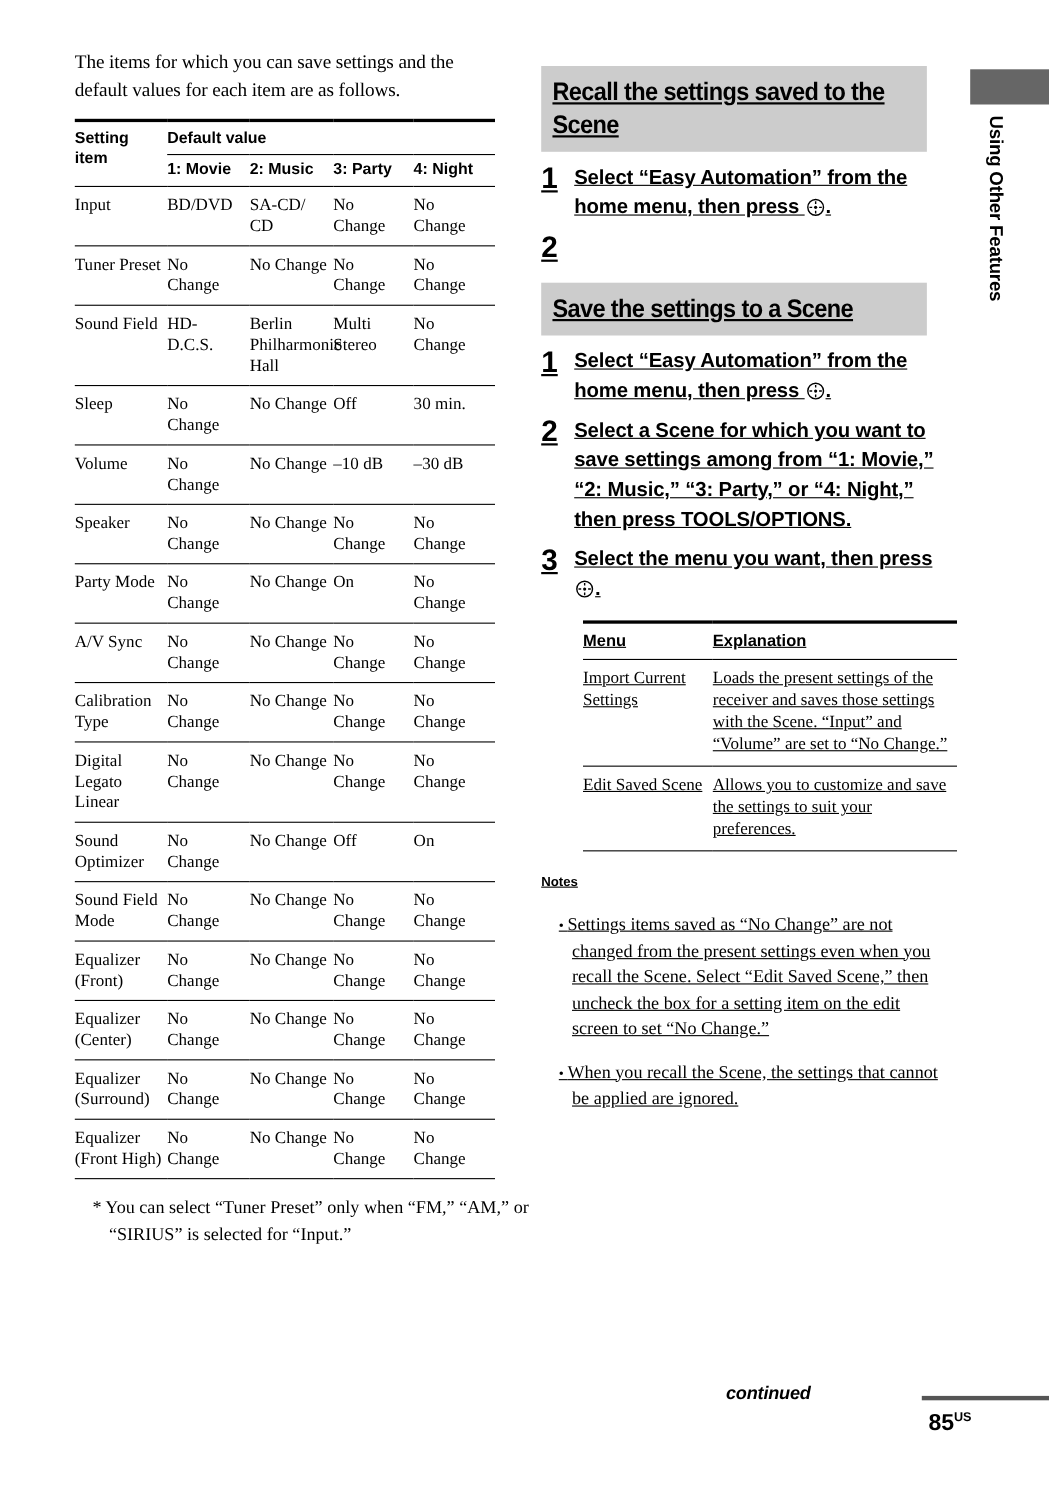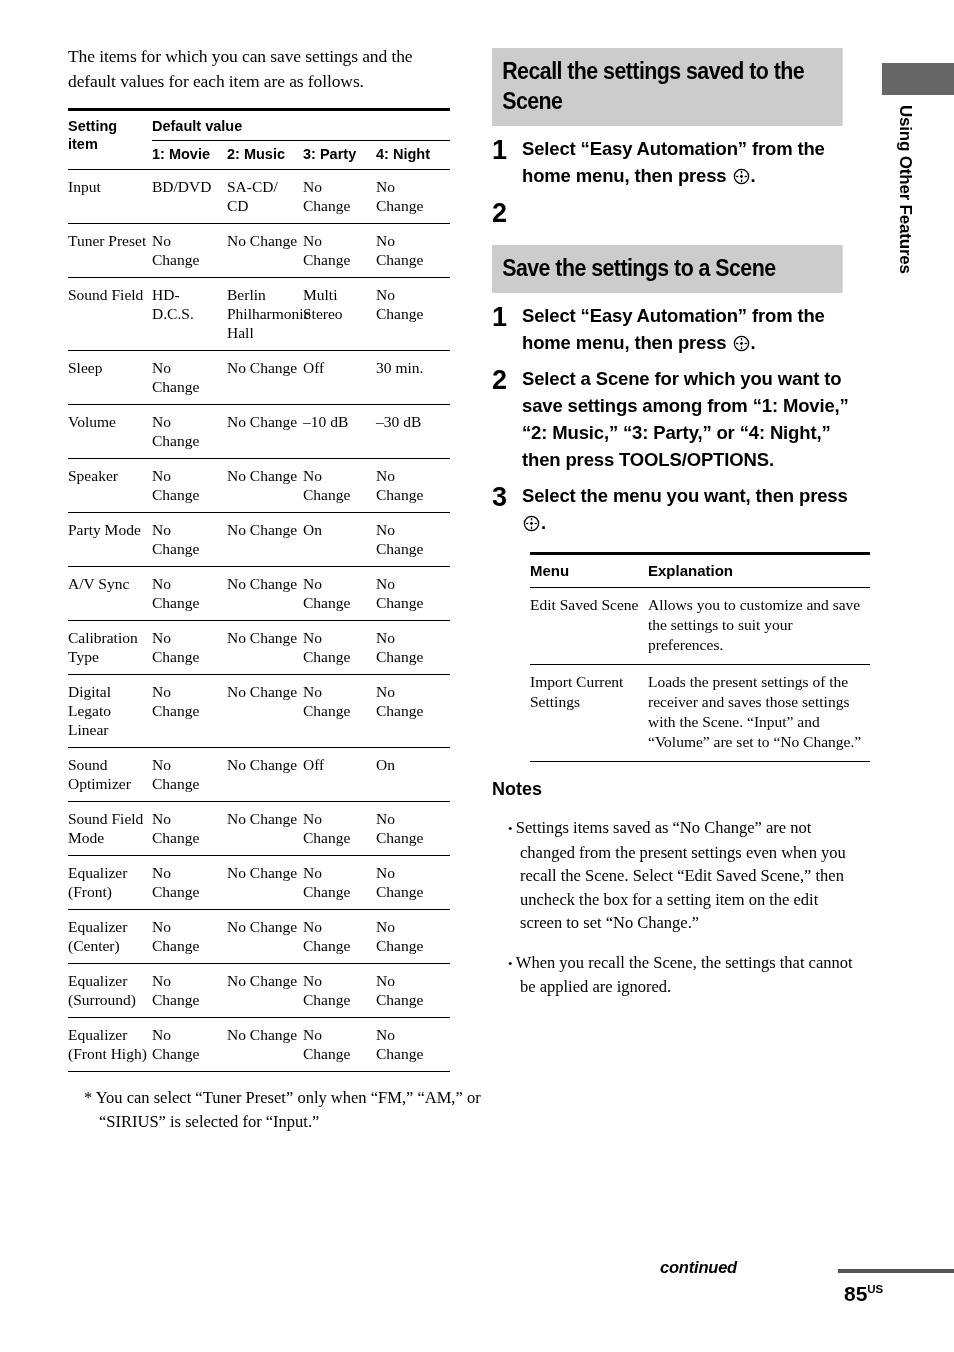--- a/index.html
+++ b/index.html
@@ -77,22 +77,23 @@
     margin: 14px 0 0 16px;
     padding-left: 15px;
     text-indent: -15px;
     width: 382px;
   }
 
   
   #right-column {
     position: absolute;
     left: 492px;
-    top: 48px;
+    top: 60px;
     width: 377px;
+    text-decoration: underline;
   }
   .section-heading {
     background: #cccccc;
     font-family: "Liberation Sans", sans-serif;
     font-weight: bold;
     font-size: 23px;
     line-height: 30px;
     letter-spacing: -0.6px;
     padding: 8px 10px 10px 11px;
     box-sizing: border-box;
@@ -158,21 +159,21 @@
     padding: 7px 6px 9px 0;
     vertical-align: top;
     text-align: left;
   }
 
   
   #notes-block { margin-top: 14px; width: 380px; }
   #notes-title {
     font-family: "Liberation Sans", sans-serif;
     font-weight: bold;
-    font-size: 18px;
+    font-size: 12px;
     line-height: 22px;
     margin: 0 0 1px 0;
   }
   .note-item {
     font-family: "Liberation Serif", serif;
     font-size: 16.5px;
     line-height: 23.5px;
     padding-left: 12px;
     text-indent: -12px;
     margin: 16px;
@@ -456,26 +457,26 @@
         <col class="m1">
       </colgroup>
     <thead>
       <tr>
         <th class="menu-hdr rule-thick">Menu</th>
         <th class="menu-hdr rule-thick">Explanation</th>
       </tr>
     </thead>
     <tbody id="menu-table-body">
         <tr>
+          <td class="menu-cell rule-thin">Import Current Settings</td>
+          <td class="menu-cell rule-thin">Loads the present settings of the receiver and saves those settings with the Scene. “Input” and “Volume” are set to “No Change.”</td>
+        </tr>
+        <tr>
           <td class="menu-cell rule-med">Edit Saved Scene</td>
           <td class="menu-cell rule-med">Allows you to customize and save the settings to suit your preferences.</td>
-        </tr>
-        <tr>
-          <td class="menu-cell rule-thin">Import Current Settings</td>
-          <td class="menu-cell rule-thin">Loads the present settings of the receiver and saves those settings with the Scene. “Input” and “Volume” are set to “No Change.”</td>
         </tr>
         <tr class="spacer-row">
           <td class="rule-med"></td>
           <td class="rule-med"></td>
         </tr>
       </tbody>
   </table>
 
   <div id="notes-block">
     <div id="notes-title">Notes</div>

